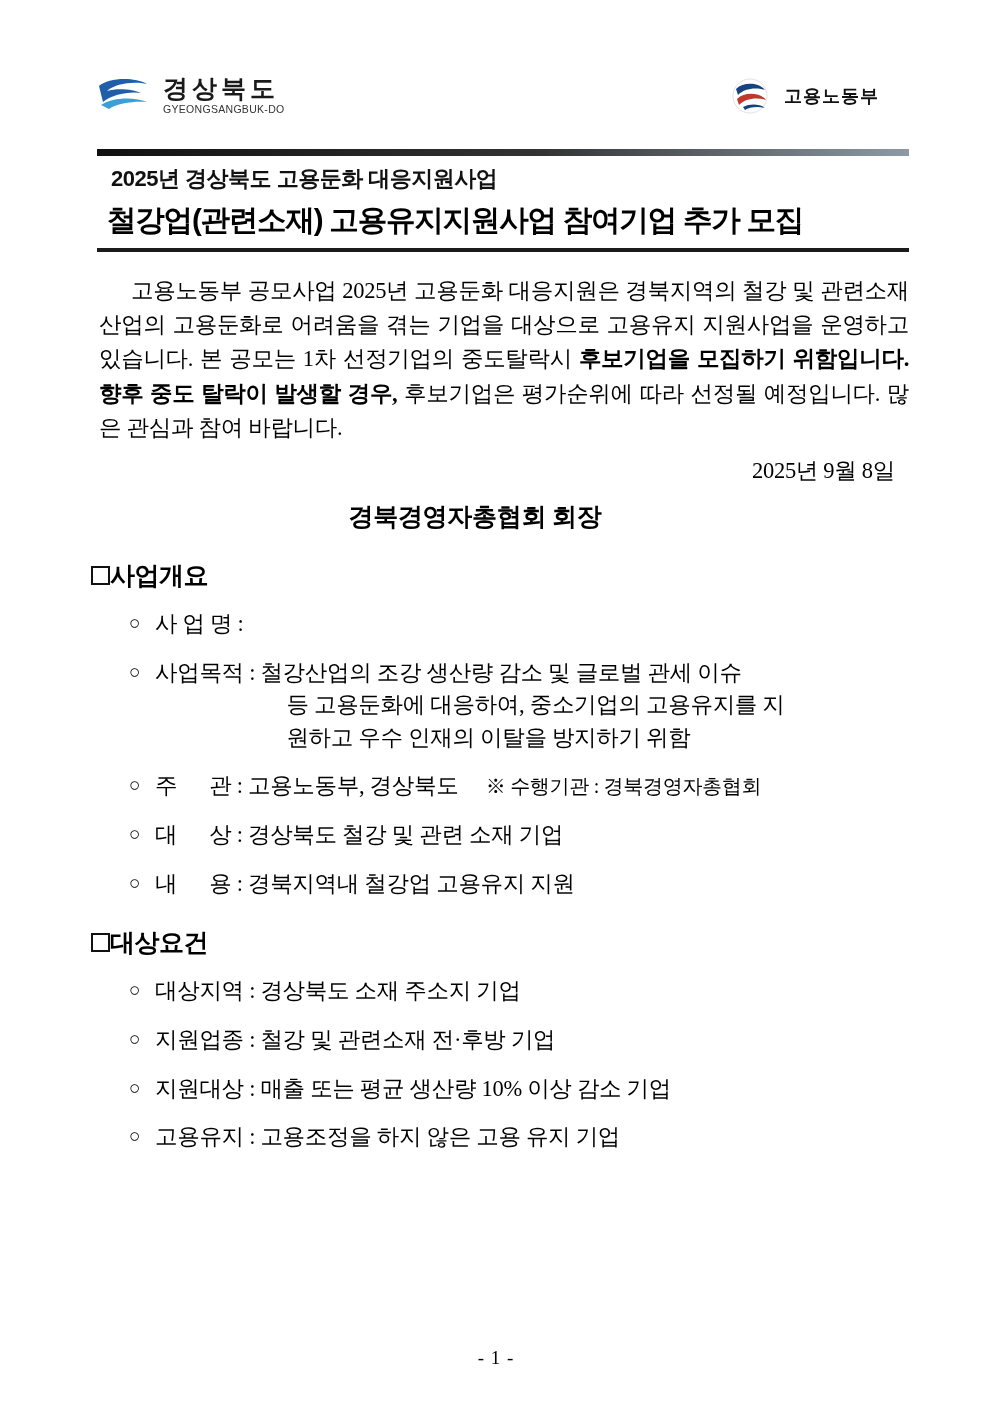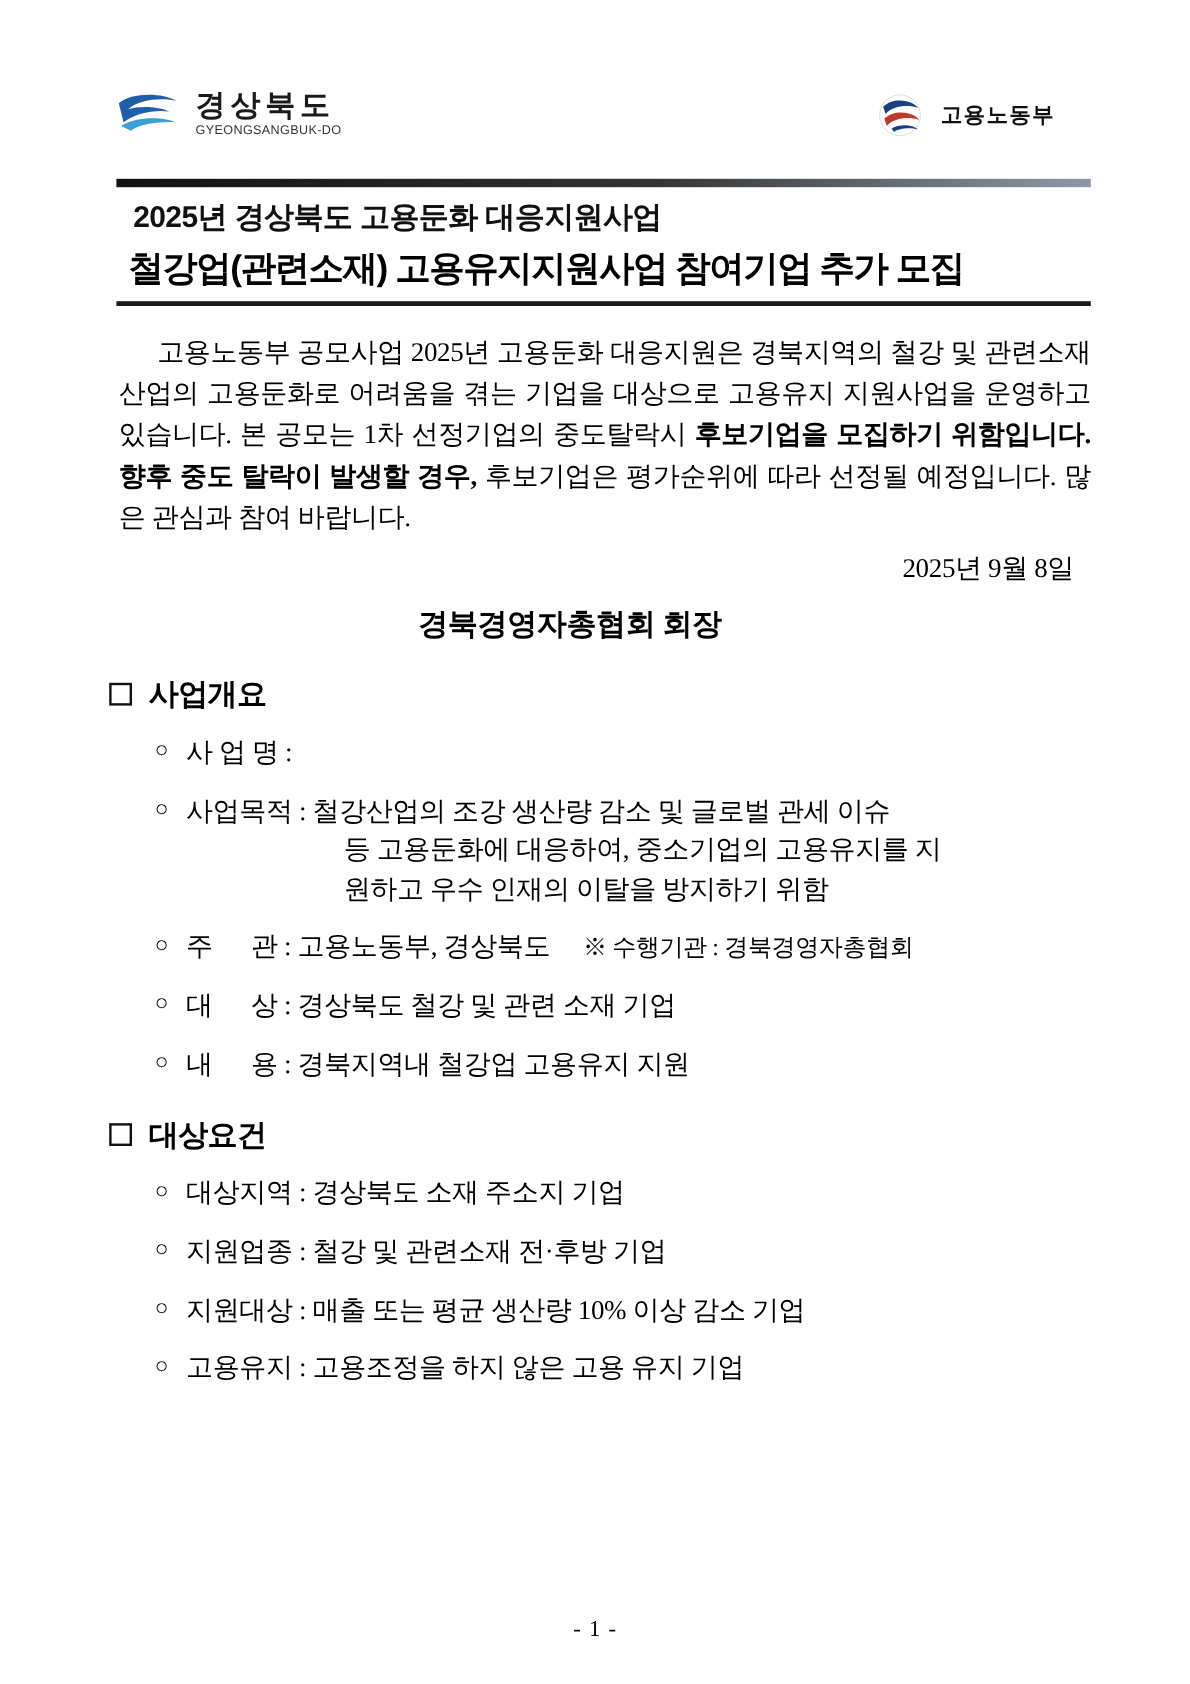--- a/index.html
+++ b/index.html
@@ -87,21 +87,21 @@
     position: relative;
   }
   .title-bar {
     height: 7px;
     background: linear-gradient(to right, #111111 0%, #333333 55%, #8d9aa6 100%);
     margin: 0 8px 0 12px;
   }
   .subtitle {
     font-family: "Liberation Sans", sans-serif;
     font-weight: bold;
-    font-size: 25px;
+    font-size: 22px;
     letter-spacing: -0.5px;
     margin: 8px 0 0 26px;
     color: #111111;
   }
   .maintitle {
     font-family: "Liberation Sans", sans-serif;
     font-weight: bold;
     font-size: 29.5px;
     letter-spacing: -1.2px;
     margin: 7px 0 0 22px;
@@ -139,21 +139,20 @@
     letter-spacing: -0.3px;
   }
 
   
   .section {
     margin-top: 26px;
   }
   .sec-head {
     display: flex;
     align-items: center;
-    gap: 14px;
     margin-left: 6px;
   }
   .sec-head .sqmark {
     width: 15px;
     height: 15px;
     border: 2.2px solid #111111;
     display: inline-block;
   }
   .sec-head .sec-title {
     font-family: "Liberation Sans", sans-serif;

